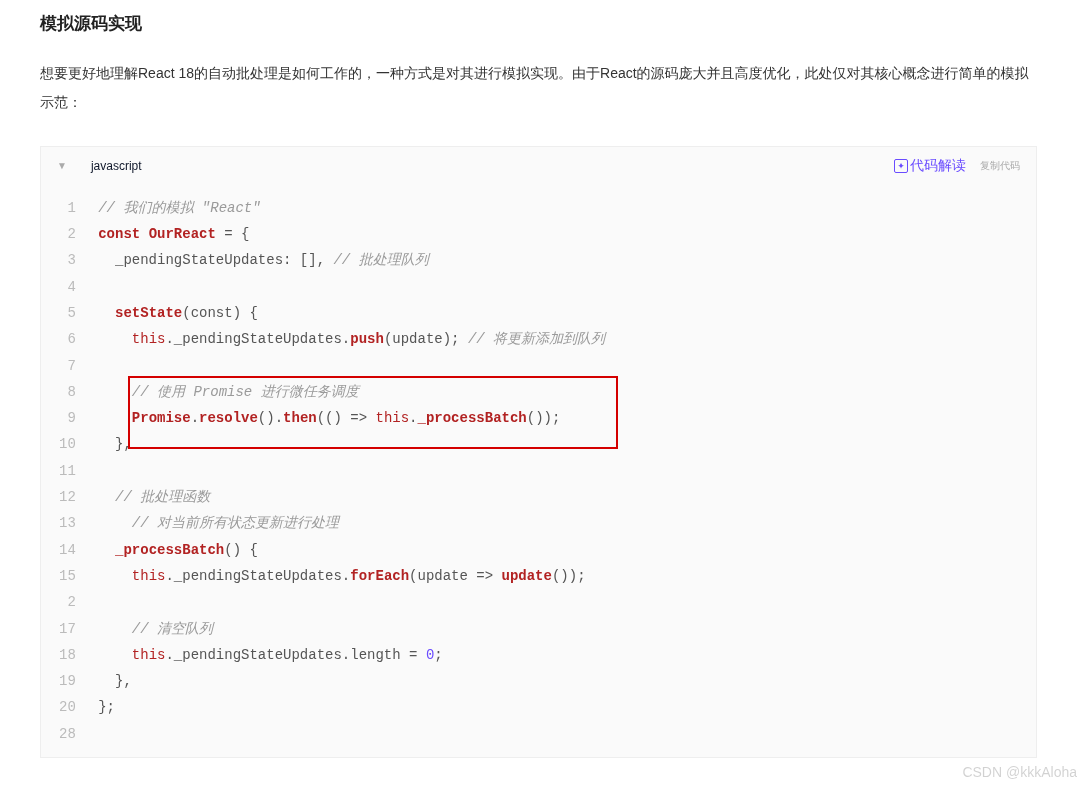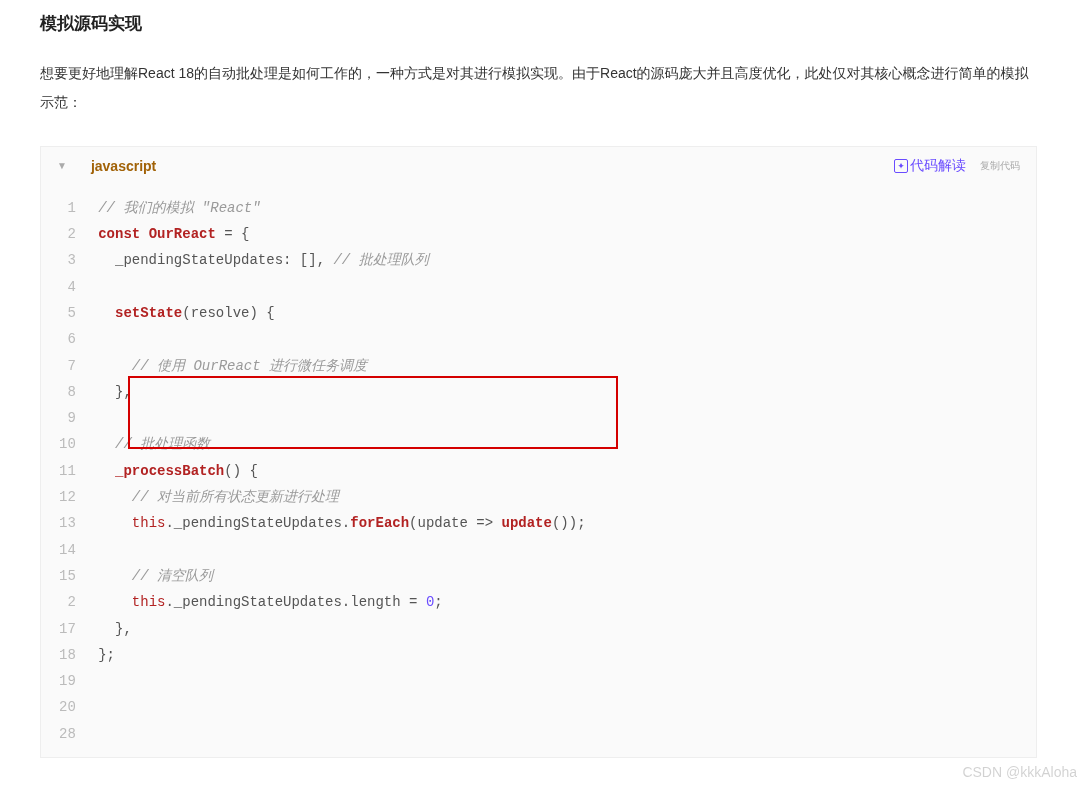--- a/index.html
+++ b/index.html
@@ -37,23 +37,22 @@
     padding: 0 16px 0 16px;
     background: #fafafa;
   }
   .collapse-icon {
     color: #aaa;
     font-size: 10px;
     margin-right: 24px;
     user-select: none;
   }
   .lang-label {
-    color: #a16207;
-    font-size: 14px;
-    font-weight: bold;
+    color: #0f172a;
+    font-size: 12px;
   }
   .code-header-actions {
     margin-left: auto;
     display: flex;
     gap: 14px;
     align-items: center;
   }
   .explain-btn {
     color: #6a4cff;
     font-size: 14px;
@@ -169,28 +168,30 @@
           <div>19</div>
           <div>20</div>
           <div>28</div>
         </div>
       <div class="code-lines" id="code-lines">
         <div class="highlight-box"></div>
       <div class="ln"><span> </span><span class="c-comment">// 我们的模拟 "React"</span></div>
           <div class="ln"><span> </span><span class="c-kw">const</span><span> </span><span class="c-fn">OurReact</span><span> = {</span></div>
           <div class="ln"><span>   _pendingStateUpdates: [], </span><span class="c-comment">// 批处理队列</span></div>
           <div class="ln">&nbsp;</div>
-          <div class="ln"><span>   </span><span class="c-fn">setState</span><span>(resolve) {</span></div>
-          <div class="ln">&nbsp;</div>
-          <div class="ln"><span>     </span><span class="c-comment">// 使用 OurReact 进行微任务调度</span></div>
+          <div class="ln"><span>   </span><span class="c-fn">setState</span><span>(const) {</span></div>
+          <div class="ln"><span>     </span><span class="c-this">this</span><span>._pendingStateUpdates.</span><span class="c-fn">push</span><span>(update); </span><span class="c-comment">// 将更新添加到队列</span></div>
+          <div class="ln">&nbsp;</div>
+          <div class="ln"><span>     </span><span class="c-comment">// 使用 Promise 进行微任务调度</span></div>
+          <div class="ln"><span>     </span><span class="c-fn">Promise</span><span>.</span><span class="c-fn">resolve</span><span>().</span><span class="c-fn">then</span><span>(() =&gt; </span><span class="c-this">this</span><span>.</span><span class="c-fn">_processBatch</span><span>());</span></div>
           <div class="ln"><span>   },</span></div>
           <div class="ln">&nbsp;</div>
           <div class="ln"><span>   </span><span class="c-comment">// 批处理函数</span></div>
+          <div class="ln"><span>     </span><span class="c-comment">// 对当前所有状态更新进行处理</span></div>
           <div class="ln"><span>   </span><span class="c-fn">_processBatch</span><span>() {</span></div>
-          <div class="ln"><span>     </span><span class="c-comment">// 对当前所有状态更新进行处理</span></div>
           <div class="ln"><span>     </span><span class="c-this">this</span><span>._pendingStateUpdates.</span><span class="c-fn">forEach</span><span>(update =&gt; </span><span class="c-fn">update</span><span>());</span></div>
           <div class="ln">&nbsp;</div>
           <div class="ln"><span>     </span><span class="c-comment">// 清空队列</span></div>
           <div class="ln"><span>     </span><span class="c-this">this</span><span>._pendingStateUpdates.length = </span><span class="c-num">0</span><span>;</span></div>
           <div class="ln"><span>   },</span></div>
           <div class="ln"><span> };</span></div>
           <div class="ln">&nbsp;</div>
         </div>
     </div>
   </div>

